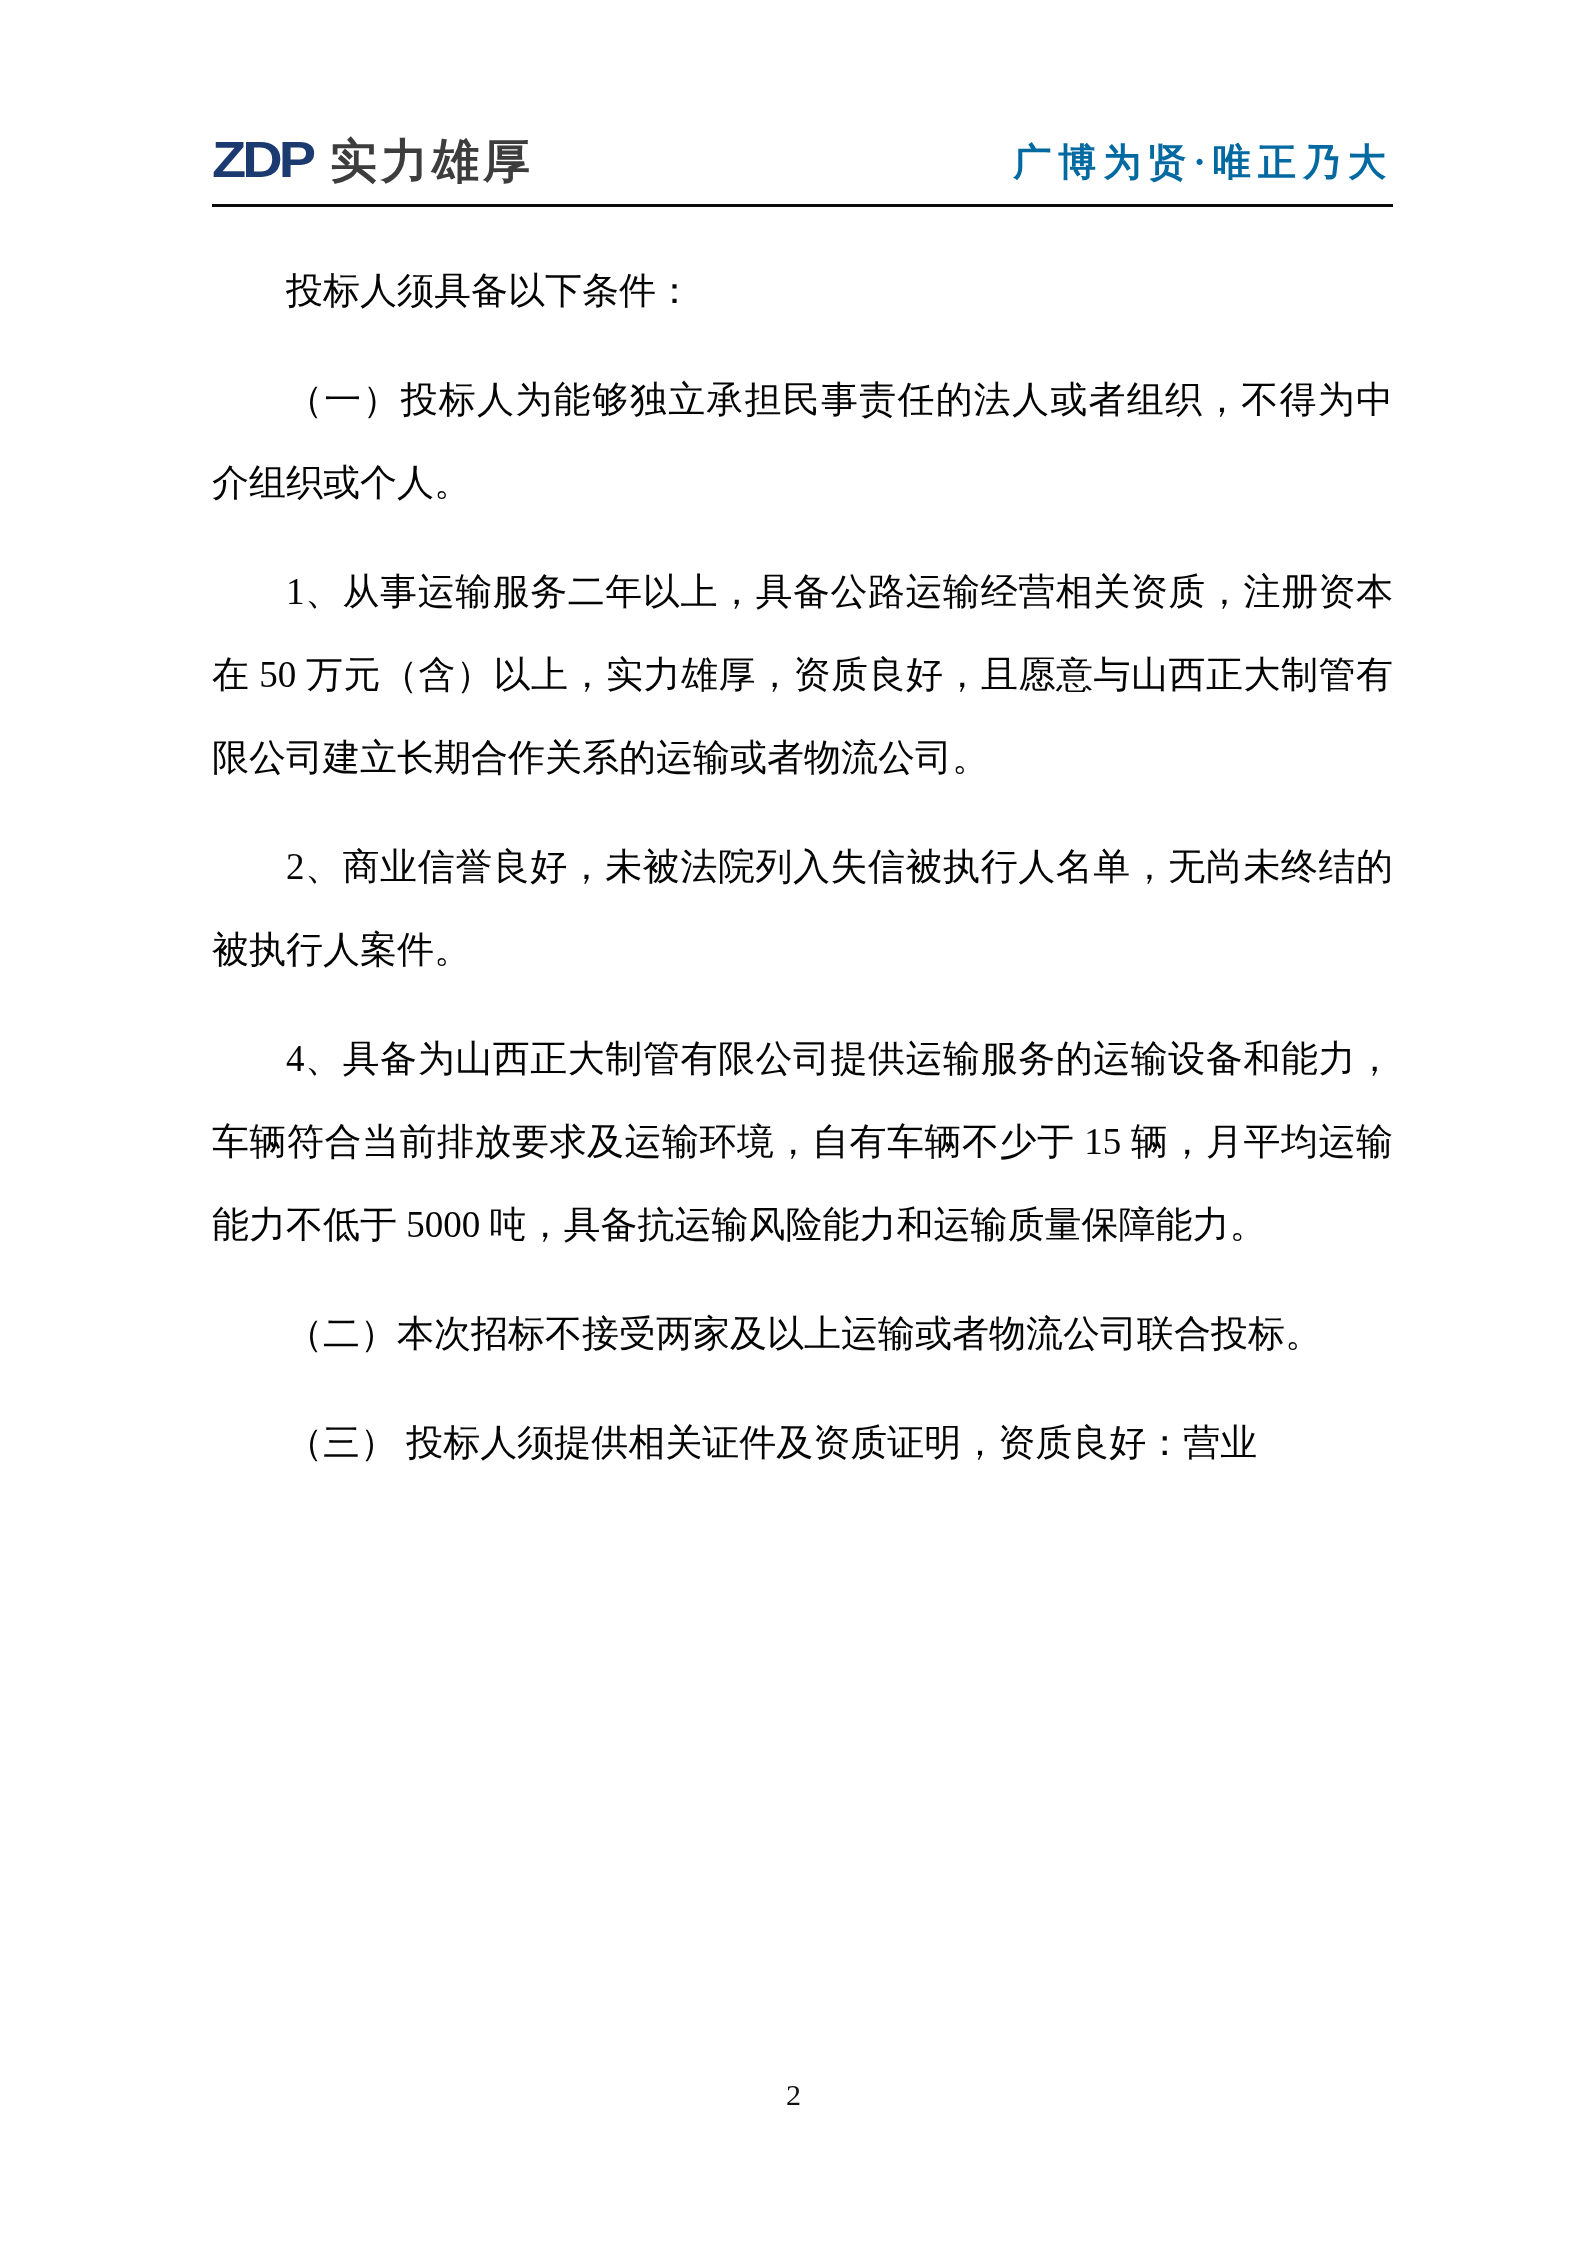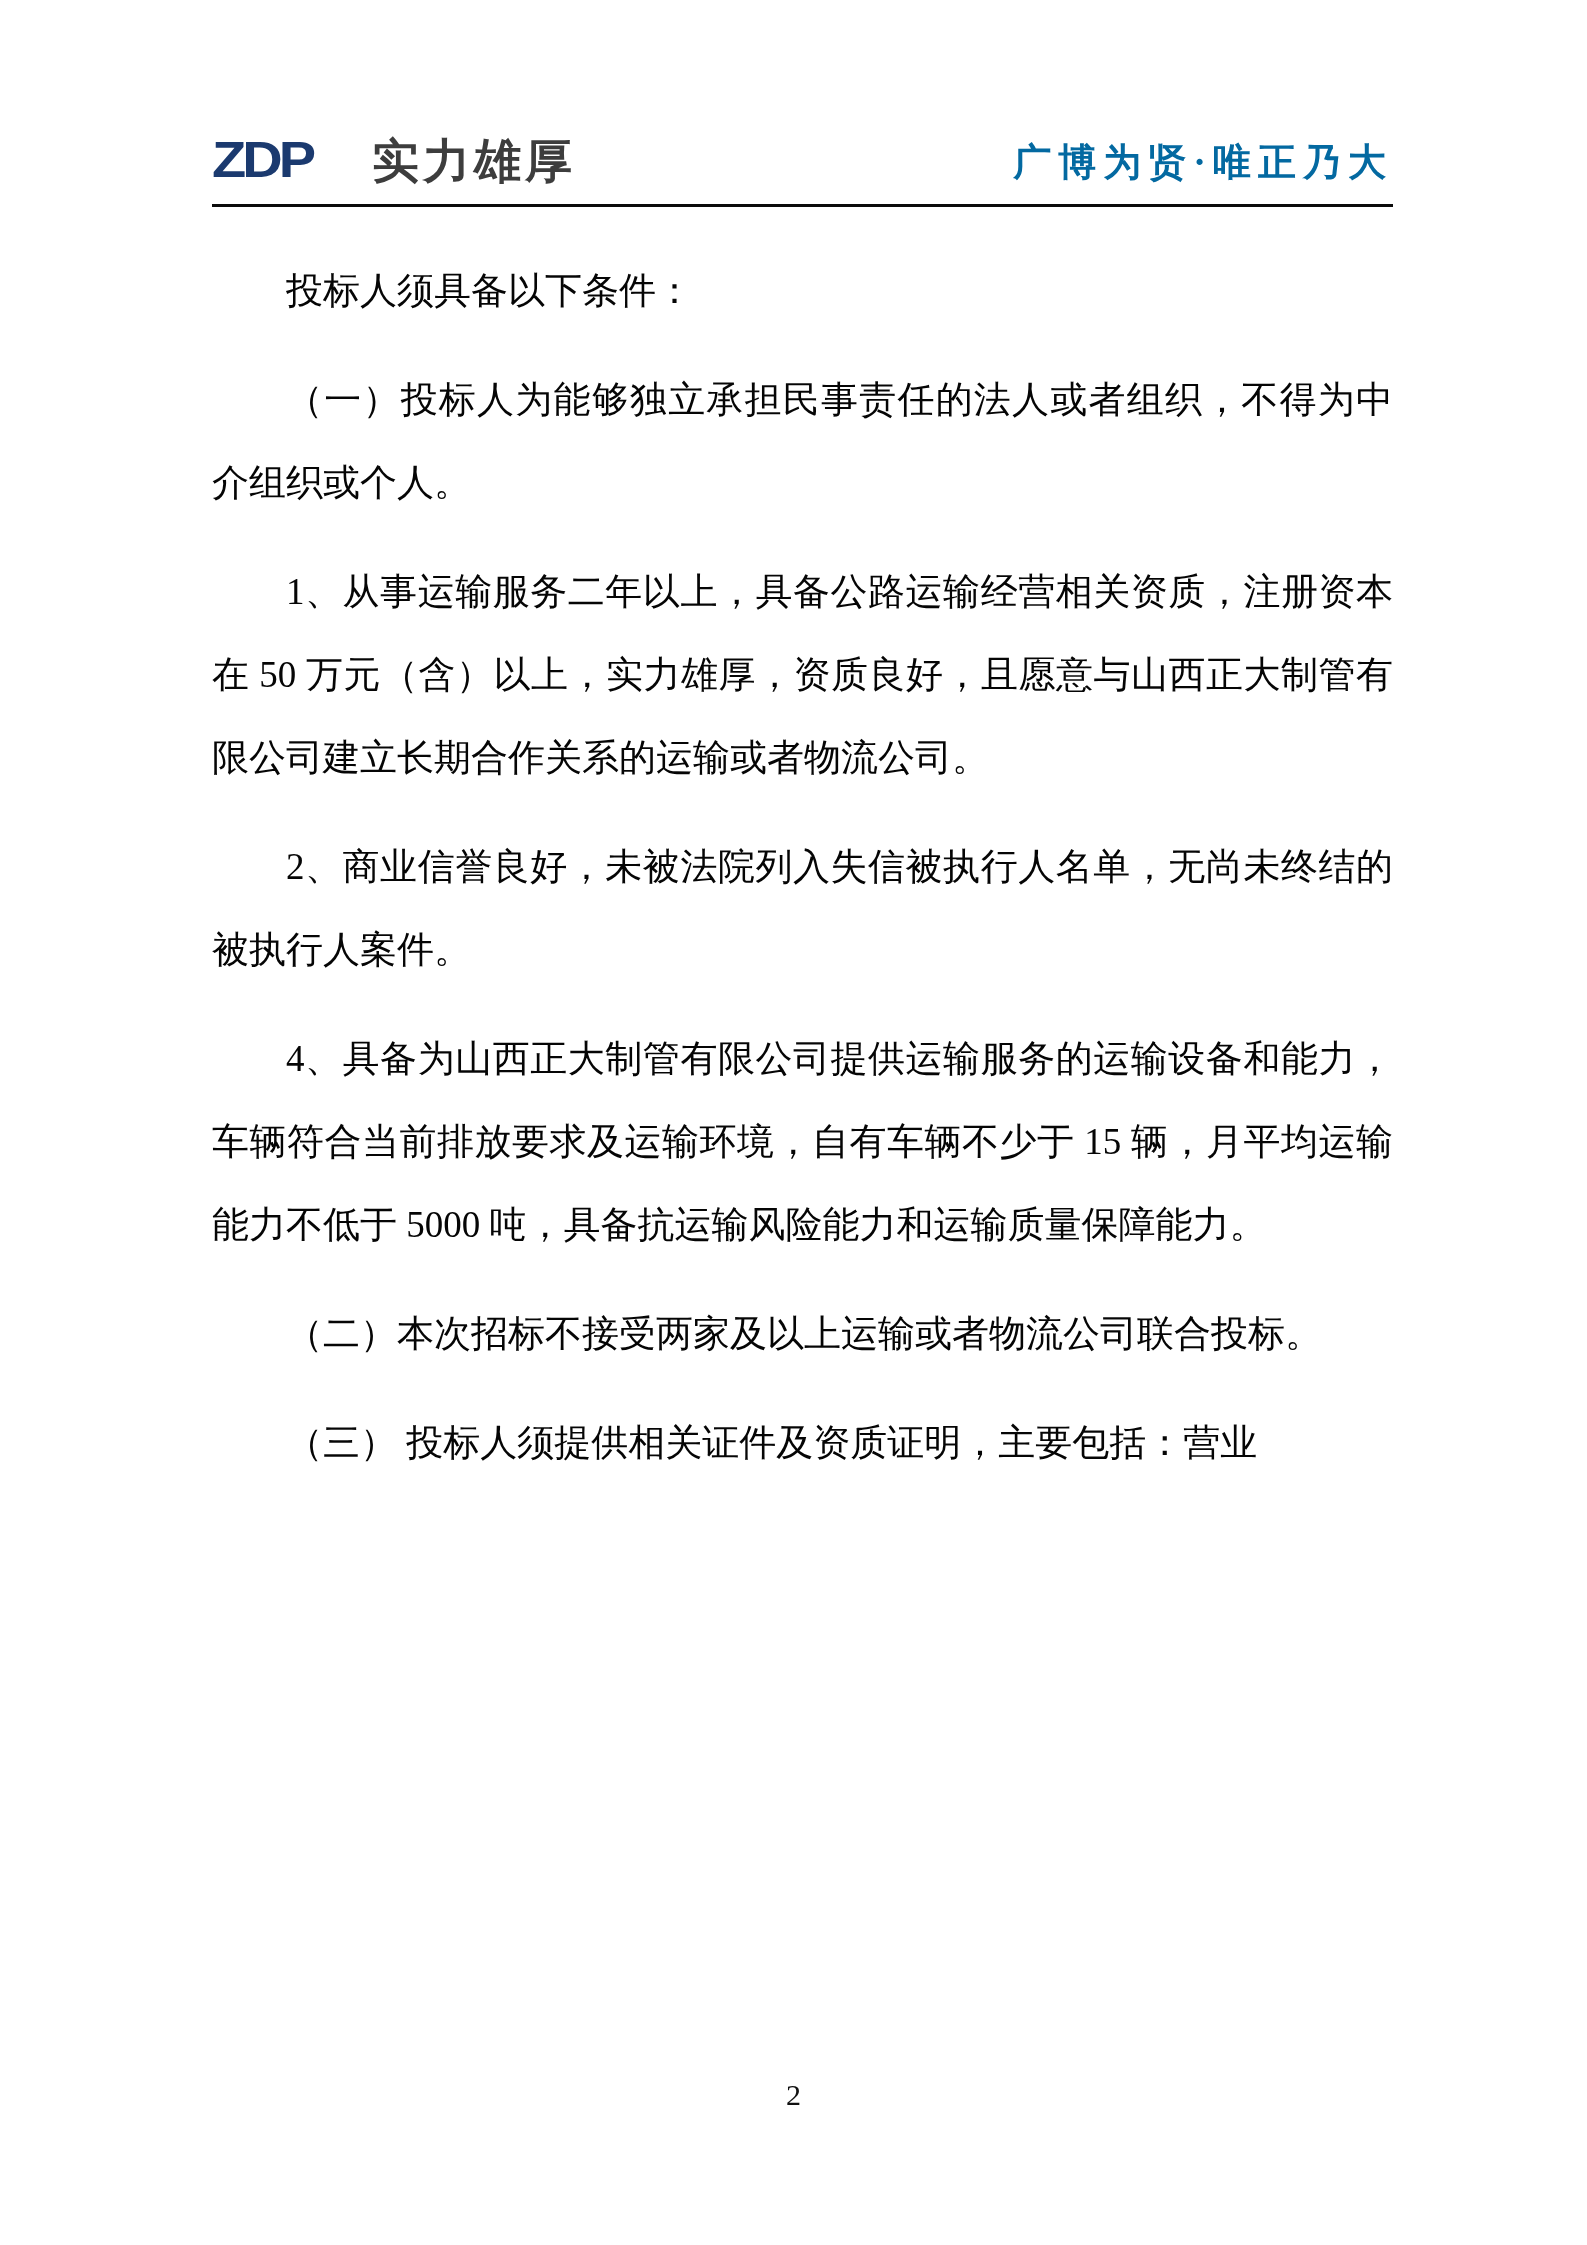--- a/index.html
+++ b/index.html
@@ -17,21 +17,21 @@
     position: absolute;
     top: 136px;
     left: 212px;
     width: 1181px;
     display: flex;
     justify-content: space-between;
     align-items: flex-end;
     border-bottom: 3px solid #0b0b0b;
     padding-bottom: 21px;
   }
-  .logo { display: flex; align-items: baseline; gap: 42px; }
+  .logo { display: flex; align-items: baseline; }
   .logo-zdp {
     font-family: "Liberation Sans", "DejaVu Sans", sans-serif;
     font-weight: 900;
     font-size: 56px;
     line-height: 44px;
     color: #1b3a6f;
     letter-spacing: -4px;
     transform: scaleY(0.88);
     transform-origin: bottom left;
   }
@@ -87,18 +87,18 @@
     <div class="slogan">广博为贤·唯正乃大</div>
   </div>
 
   <div class="content">
     <p>投标人须具备以下条件：</p>
     <p>（一）投标人为能够独立承担民事责任的法人或者组织，不得为中介组织或个人。</p>
     <p>1、从事运输服务二年以上，具备公路运输经营相关资质，注册资本在 50 万元（含）以上，实力雄厚，资质良好，且愿意与山西正大制管有限公司建立长期合作关系的运输或者物流公司。</p>
     <p>2、商业信誉良好，未被法院列入失信被执行人名单，无尚未终结的被执行人案件。</p>
     <p>4、具备为山西正大制管有限公司提供运输服务的运输设备和能力，车辆符合当前排放要求及运输环境，自有车辆不少于 15 辆，月平均运输能力不低于 5000 吨，具备抗运输风险能力和运输质量保障能力。</p>
     <p>（二）本次招标不接受两家及以上运输或者物流公司联合投标。</p>
-    <p>（三） 投标人须提供相关证件及资质证明，主要包括：营业</p>
+    <p>（三） 投标人须提供相关证件及资质证明，资质良好：营业</p>
   </div>
 
   <div class="page-num">2</div>
 
 </div>
 
 </body></html>

